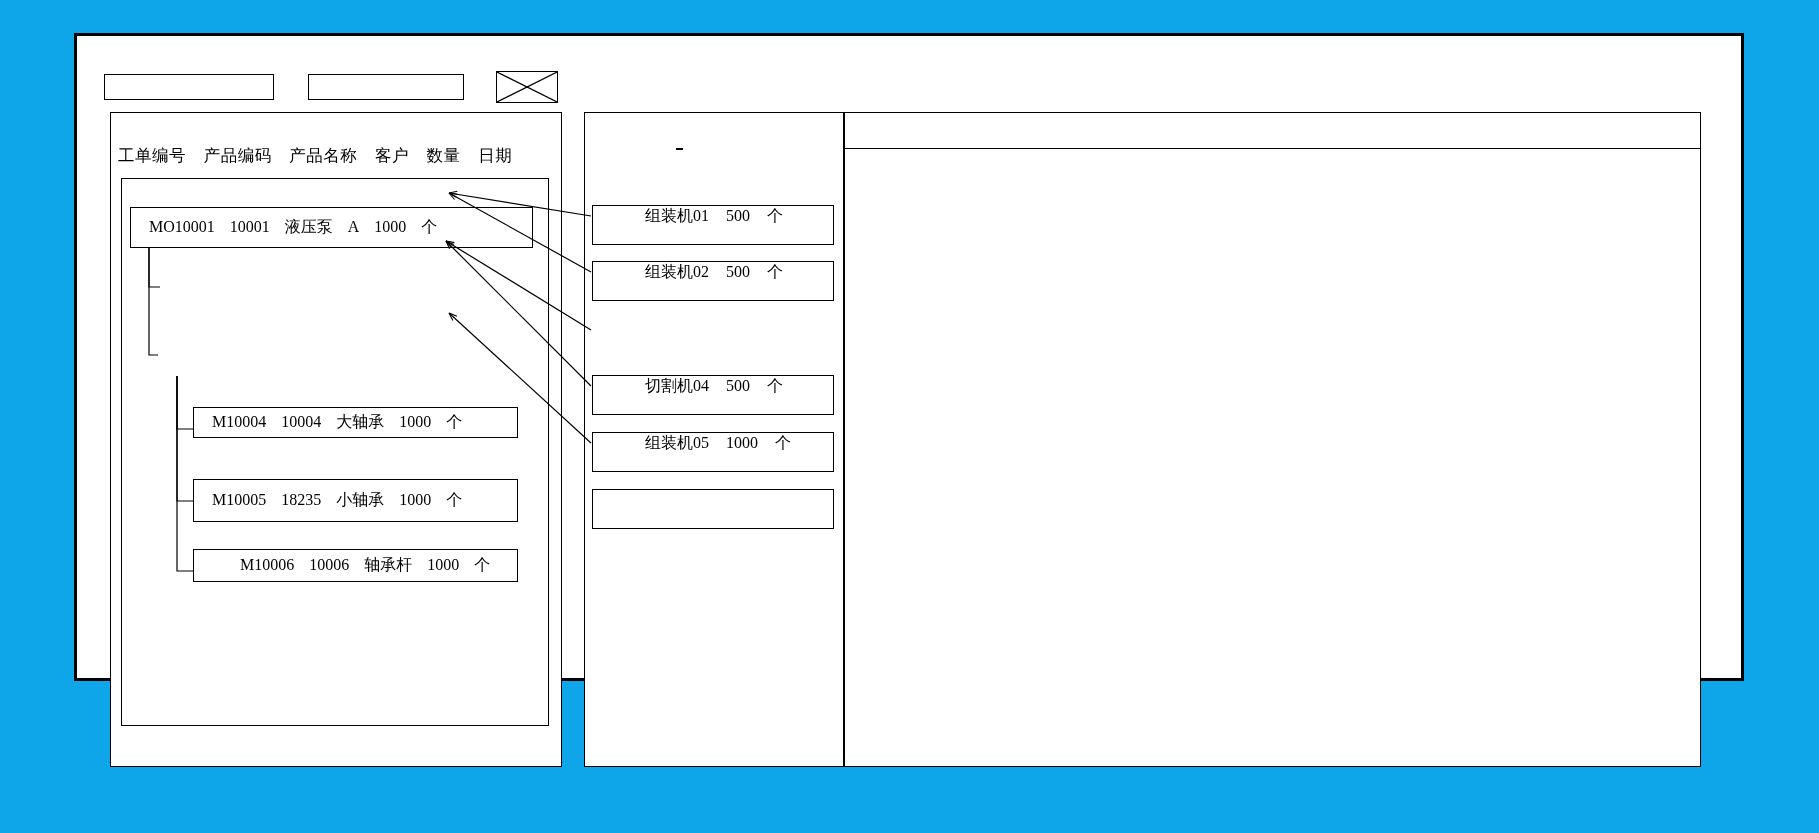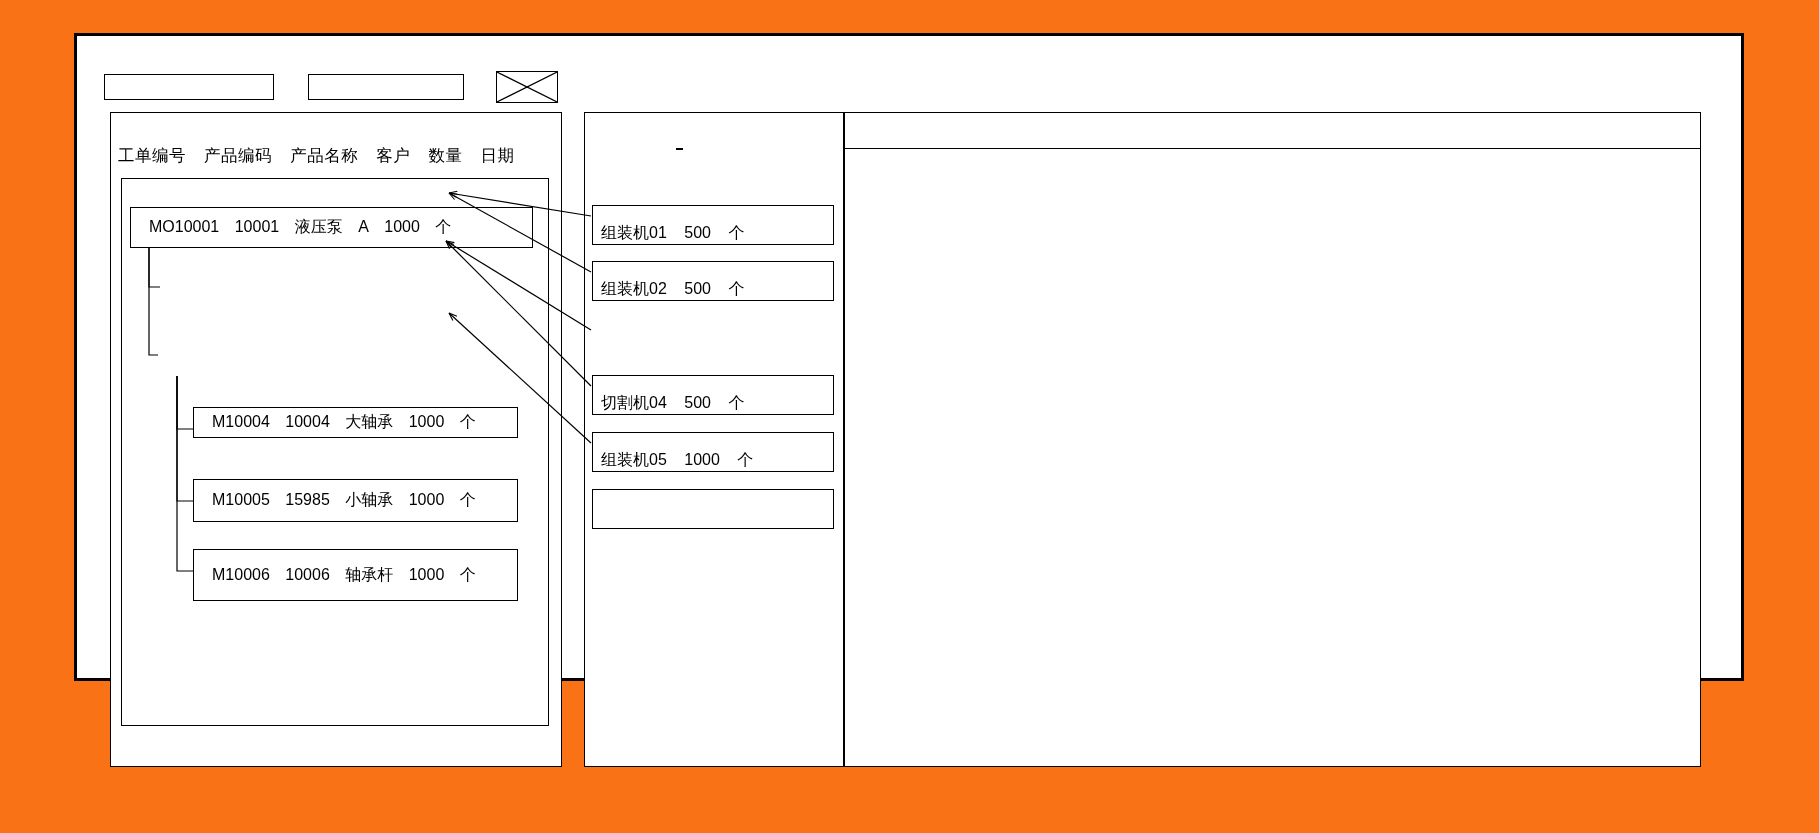--- a/index.html
+++ b/index.html
@@ -8,22 +8,23 @@
     background: #ffffff;
   }
   body {
     font-family: "Liberation Sans", "DejaVu Sans", sans-serif;
     color: #000000;
   }
   #screen {
     position: relative;
     width: 1819px;
     height: 833px;
-    background: #f97316;
+    background: #0ea5e9;
     overflow: hidden;
+    font-family: Liberation Serif, serif;
   }
 
   
   .app-window {
     position: absolute;
     left: 74px;
     top: 33px;
     width: 1670px;
     height: 648px;
     border: 3px solid #000000;
@@ -114,22 +115,23 @@
     position: absolute;
     left: 592px;
     width: 242px;
     height: 40px;
     border: 1px solid #000000;
     box-sizing: border-box;
     background: #ffffff;
     font-size: 16px;
     white-space: nowrap;
     display: flex;
-    align-items: flex-end;
+    align-items: flex-start;
     color: #000000;
+    padding-left: 44px;
   }
   .machine-node .cells { padding-left: 8px; }
   .machine-node .cell { display: inline-block; }
   .machine-node .cell + .cell { margin-left: 13px; }
 
   
   #right-panel { left: 844px; top: 112px; width: 857px; height: 655px; }
   #right-panel-header-divider {
     position: absolute;
     left: 845px;
@@ -199,28 +201,28 @@
       <span class="cell">10004</span>
       <span class="cell">大轴承</span>
       <span class="cell">1000</span>
       <span class="cell">个</span>
     </span>
   </div>
 
   <div class="wo-node" style="left:193px; top:479px; width:325px; height:43px;">
     <span class="cells">
       <span class="cell">M10005</span>
-      <span class="cell">15985</span>
+      <span class="cell">18235</span>
       <span class="cell">小轴承</span>
       <span class="cell">1000</span>
       <span class="cell">个</span>
     </span>
   </div>
 
-  <div class="wo-node" style="left:193px; top:549px; width:325px; height:52px;">
+  <div class="wo-node" style="left:193px; top:549px; width:325px; height:33px;padding-left:28px;">
     <span class="cells">
       <span class="cell">M10006</span>
       <span class="cell">10006</span>
       <span class="cell">轴承杆</span>
       <span class="cell">1000</span>
       <span class="cell">个</span>
     </span>
   </div>
 
   <div class="panel" id="middle-panel"></div>

